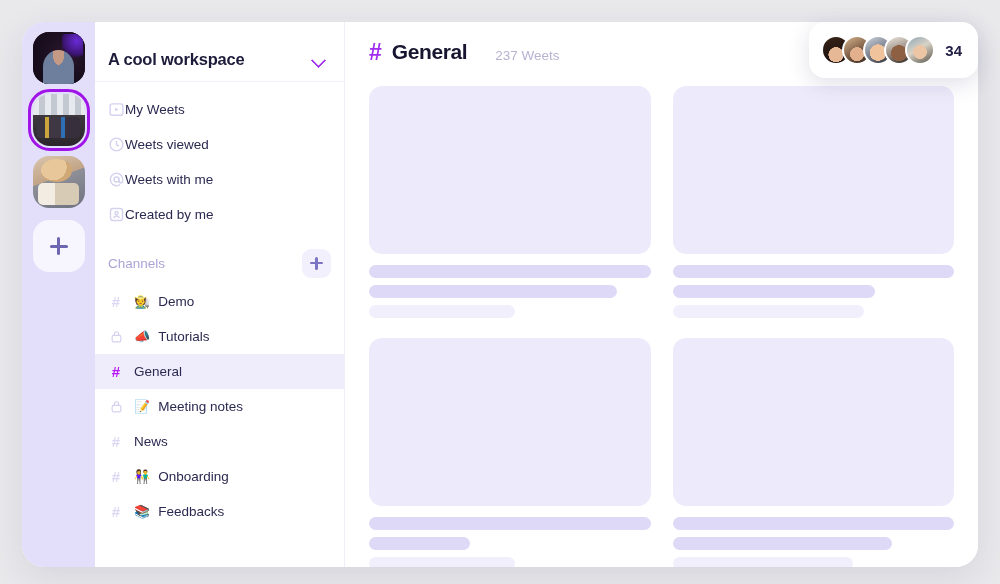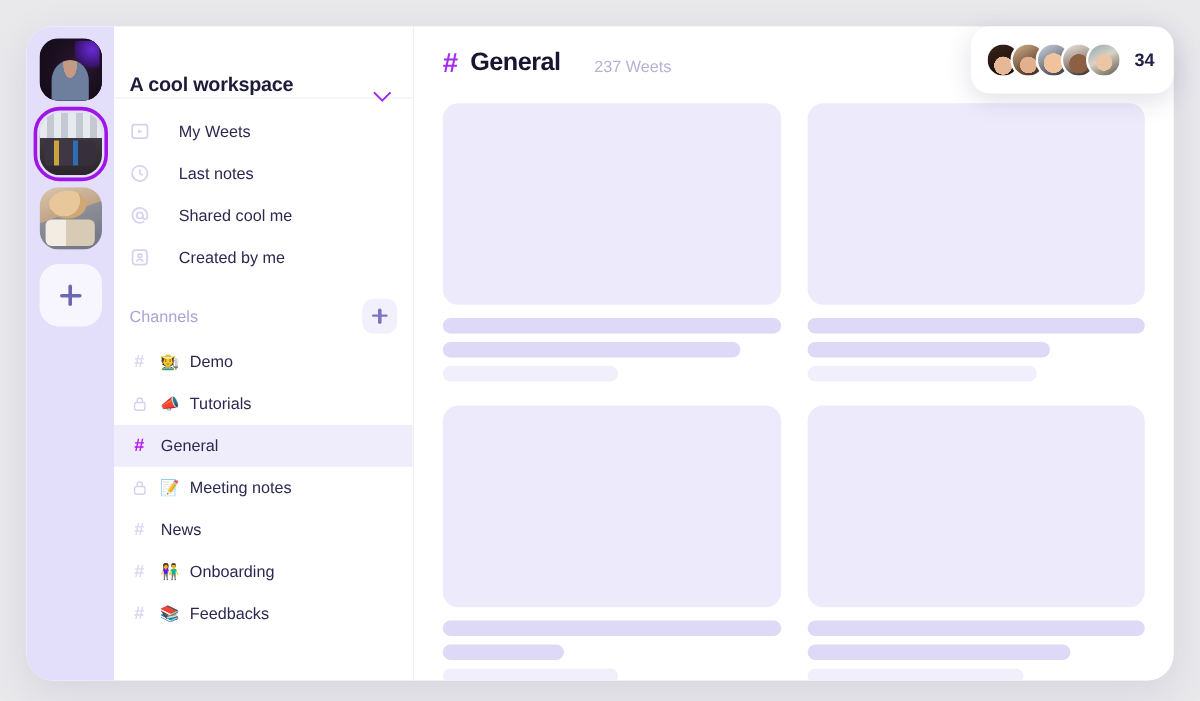--- a/index.html
+++ b/index.html
@@ -98,21 +98,21 @@
     background: #ffffff;
     border-right: 1px solid #f0eefa;
     display: flex;
     flex-direction: column;
     overflow: hidden;
   }
   #workspace-header {
     height: 60px;
     flex: 0 0 60px;
     display: flex;
-    align-items: flex-end;
+    align-items: center;
     padding: 16px 14px 0 13px;
     border-bottom: 1px solid #f1f0f8;
     cursor: pointer;
   }
   #workspace-title {
     font-size: 16.5px;
     font-weight: bold;
     color: #1d1b3a;
     letter-spacing: -0.2px;
     flex: 1;
@@ -131,21 +131,21 @@
     border-radius: 1px;
   }
 
   #quick-nav { padding: 10px 0 4px 0; }
   .nav-item {
     height: 35px;
     display: flex;
     align-items: center;
     padding: 0 13px;
     cursor: pointer;
-    gap: 24px;
+    gap: 0;
   }
   .nav-icon { width: 17px; height: 17px; flex: 0 0 17px; color: #d5d2f0; }
   .nav-icon svg { display:block; width:17px; height:17px; }
   .nav-label {
     font-size: 13.5px;
     color: #2b2950;
     font-weight: 500;
   }
 
   
@@ -310,31 +310,31 @@
         <span class="nav-label">My Weets</span>
       </div>
 
       <div class="nav-item">
         <span class="nav-icon">
           <svg viewBox="0 0 24 24" fill="none" stroke="currentColor" stroke-width="2">
             <circle cx="12" cy="12" r="9"></circle>
               <path d="M12 7v5.2l3.4 2"></path>
           </svg>
         </span>
-        <span class="nav-label">Last notes</span>
+        <span class="nav-label">Weets viewed</span>
       </div>
 
       <div class="nav-item">
         <span class="nav-icon">
           <svg viewBox="0 0 24 24" fill="none" stroke="currentColor" stroke-width="2">
             <circle cx="12" cy="12" r="3.6"></circle>
             <path d="M15.6 12v2a2.6 2.6 0 005.2 0v-2a8.8 8.8 0 10-3.6 7.1"></path>
           </svg>
         </span>
-        <span class="nav-label">Shared cool me</span>
+        <span class="nav-label">Weets with me</span>
       </div>
 
       <div class="nav-item">
         <span class="nav-icon">
           <svg viewBox="0 0 24 24" fill="none" stroke="currentColor" stroke-width="2">
             <rect x="3.5" y="3.5" width="17" height="17" rx="3.5"></rect>
             <circle cx="12" cy="10" r="2.2"></circle>
             <path d="M8 17c.8-1.9 2.3-2.8 4-2.8s3.2.9 4 2.8"></path>
           </svg>
         </span>

